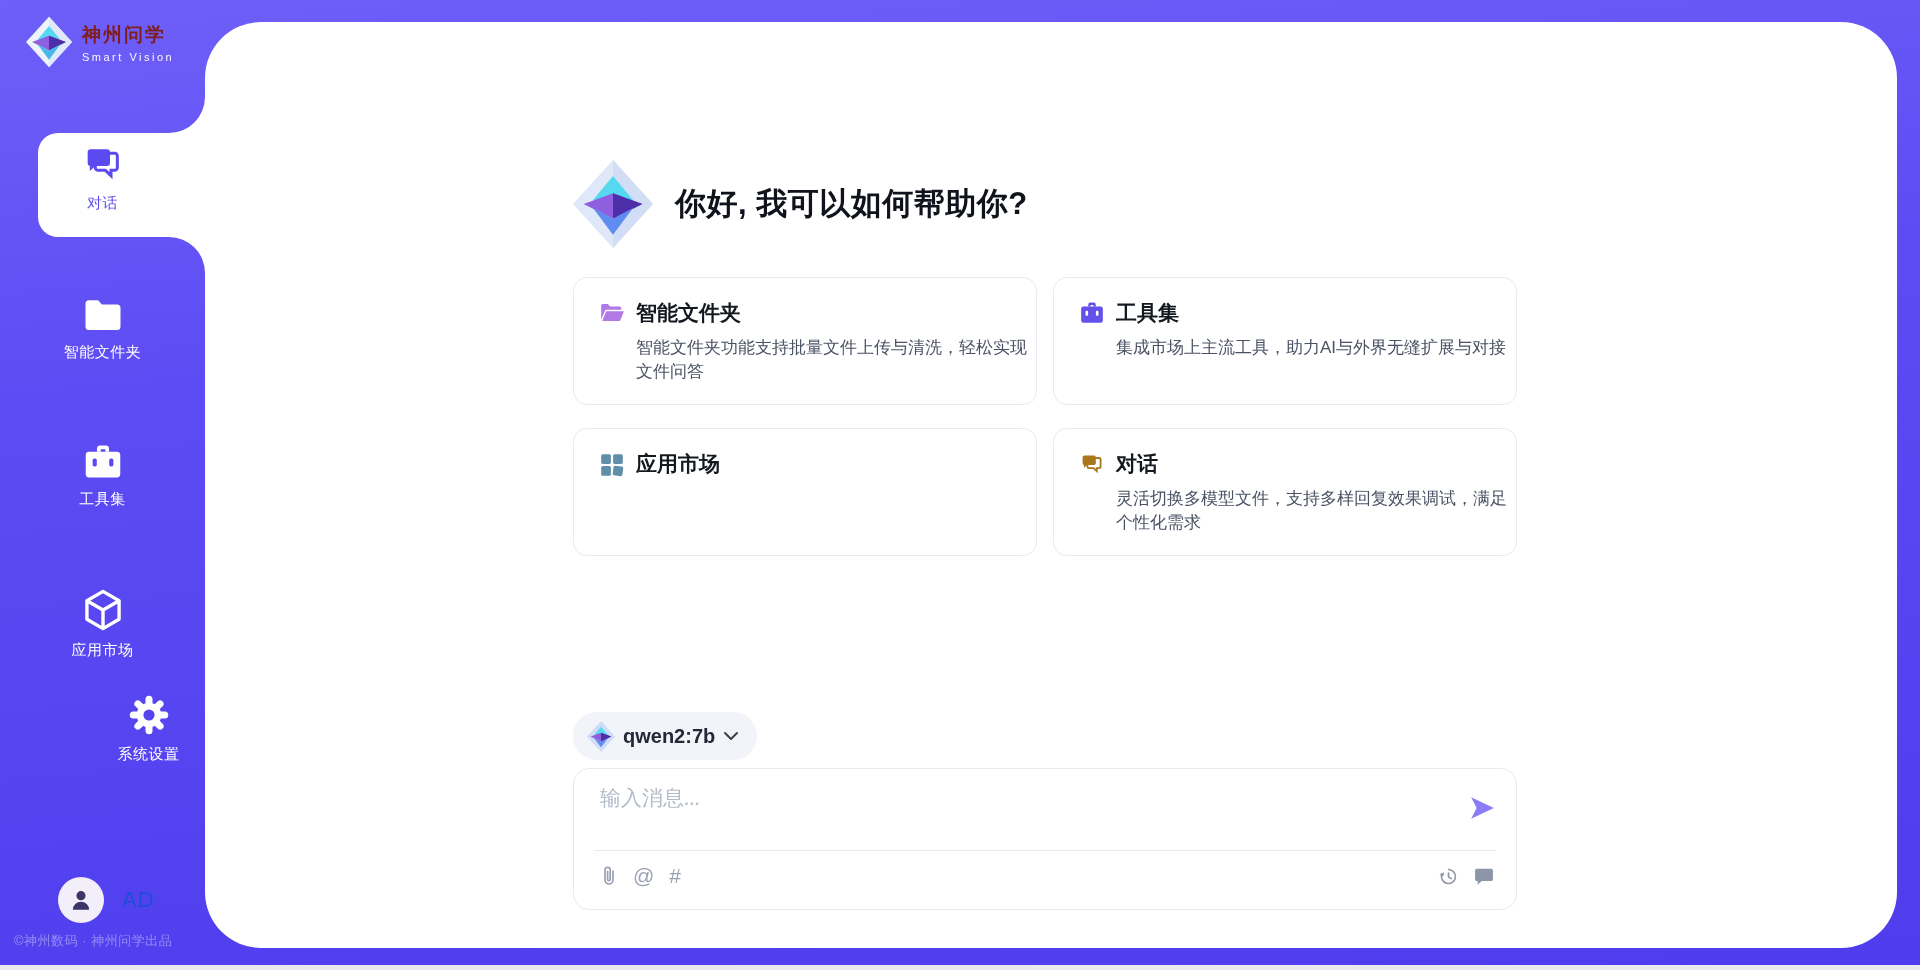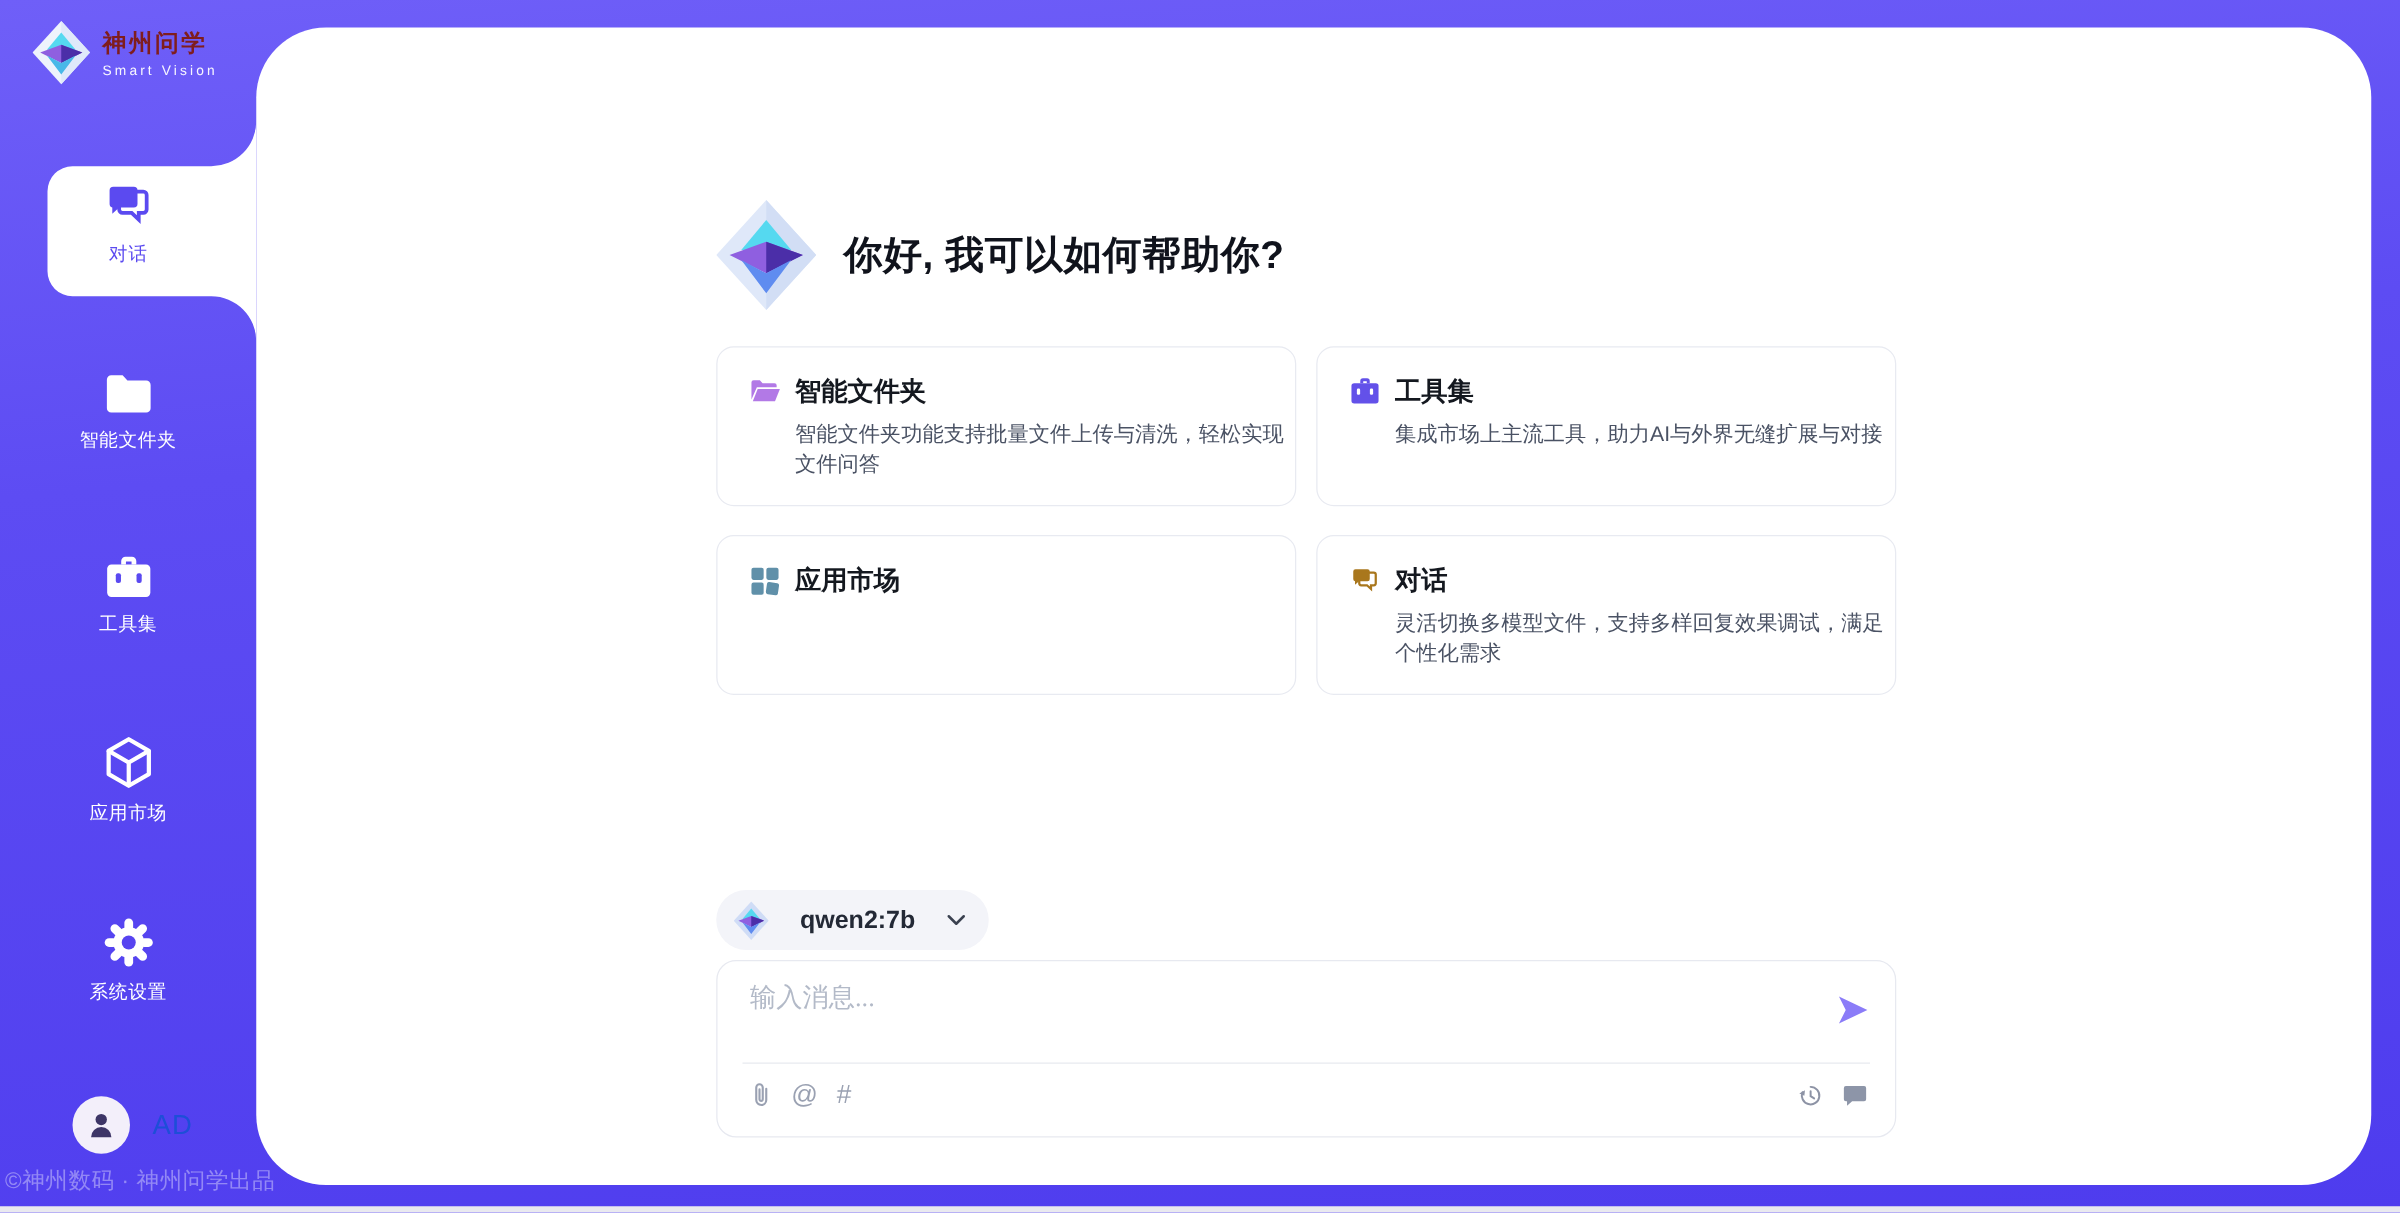--- a/index.html
+++ b/index.html
@@ -27,21 +27,21 @@
     position:absolute; left:0; width:205px; display:flex; flex-direction:column;
     align-items:center; gap:9px; color:#fff; cursor:pointer;
   }
   .nav-item .lbl { font-size:15px; letter-spacing:.5px; }
   .nav-item.active { color:#5b4af0; }
   .nav-item.active .lbl { color:#5b4af0; font-weight:500; }
 
   .user-row { position:absolute; left:58px; top:877px; display:flex; align-items:center; gap:18px; cursor:pointer; }
   .avatar { width:46px; height:46px; border-radius:50%; background:#f3effa; display:flex; align-items:center; justify-content:center; }
   .user-name { color:#1d4ed8; font-size:22px; font-weight:400; letter-spacing:1px; }
-  .copyright { position:absolute; left:4px; top:932px; color:rgba(255,255,255,.38); font-size:18px; letter-spacing:.5px;text-align:right; }
+  .copyright { position:absolute; left:14px; top:932px; color:rgba(255,255,255,.38); font-size:13px; letter-spacing:.5px;text-align:right; }
 
   
   .hero { position:absolute; left:573px; top:160px; display:flex; align-items:center; gap:22px; }
   .hero h1 { font-size:31px; font-weight:700; color:#10131c; letter-spacing:.5px;text-align:center; }
 
   
   .cards {
     position:absolute; left:573px; top:277px; width:944px;
     display:grid; grid-template-columns:464px 464px; column-gap:16px; row-gap:23px;
   }
@@ -49,21 +49,21 @@
     height:128px; background:#fff; border:1px solid #e8eaf1; border-radius:14px;
     padding:21px 24px 0 25px; display:flex; gap:11px; cursor:pointer;
   }
   .card .c-icon { flex:0 0 26px; margin-top:2px; }
   .card h3 { font-size:21px; font-weight:700; color:#14181f; margin-bottom:9px; }
   .card p  { font-size:17px; color:#4a5264; line-height:24px; width:392px; }
 
   
   .model-pill {
     position:absolute; left:573px; top:712px; height:48px; padding:0 18px 0 14px;
-    background:#f3f4f9; border-radius:24px; display:flex; align-items:center; gap:25px; cursor:pointer;
+    background:#f3f4f9; border-radius:24px; display:flex; align-items:center; gap:8px; cursor:pointer;
   }
   .model-pill .m-name { font-size:20px; font-weight:600; color:#232936; }
 
   .composer {
     position:absolute; left:573px; top:768px; width:944px; height:142px;
     border:1.5px solid #e7e9f0; border-radius:16px; background:#fff;
   }
   .composer textarea {
     position:absolute; left:26px; top:15px; width:850px; height:60px;
     border:none; outline:none; resize:none; font-size:21px; color:#30374a;
@@ -130,21 +130,21 @@
   <svg width="42" height="44" viewBox="0 0 24 26">
     <g fill="none" stroke="#ffffff" stroke-width="2" stroke-linejoin="round">
       <polygon points="12,2 21.5,7.5 12,13 2.5,7.5"></polygon>
       <polyline points="2.5,7.5 2.5,18.5 12,24 21.5,18.5 21.5,7.5"></polyline>
       <line x1="12" y1="13" x2="12" y2="24"></line>
     </g>
   </svg>
   <span class="lbl">应用市场</span>
 </div>
 
-<div class="nav-item" style="top:733px;">
+<div class="nav-item" style="top:694px;margin-left:46px;">
   <svg width="42" height="42" viewBox="0 0 24 24">
     <g fill="#ffffff">
       <rect x="10" y="1" width="4" height="6" rx="2"></rect>
       <rect x="10" y="17" width="4" height="6" rx="2"></rect>
       <rect x="1" y="10" width="6" height="4" rx="2"></rect>
       <rect x="17" y="10" width="6" height="4" rx="2"></rect>
       <rect x="10" y="1" width="4" height="6" rx="2" transform="rotate(45 12 12)"></rect>
       <rect x="10" y="17" width="4" height="6" rx="2" transform="rotate(45 12 12)"></rect>
       <rect x="1" y="10" width="6" height="4" rx="2" transform="rotate(45 12 12)"></rect>
       <rect x="17" y="10" width="6" height="4" rx="2" transform="rotate(45 12 12)"></rect>

